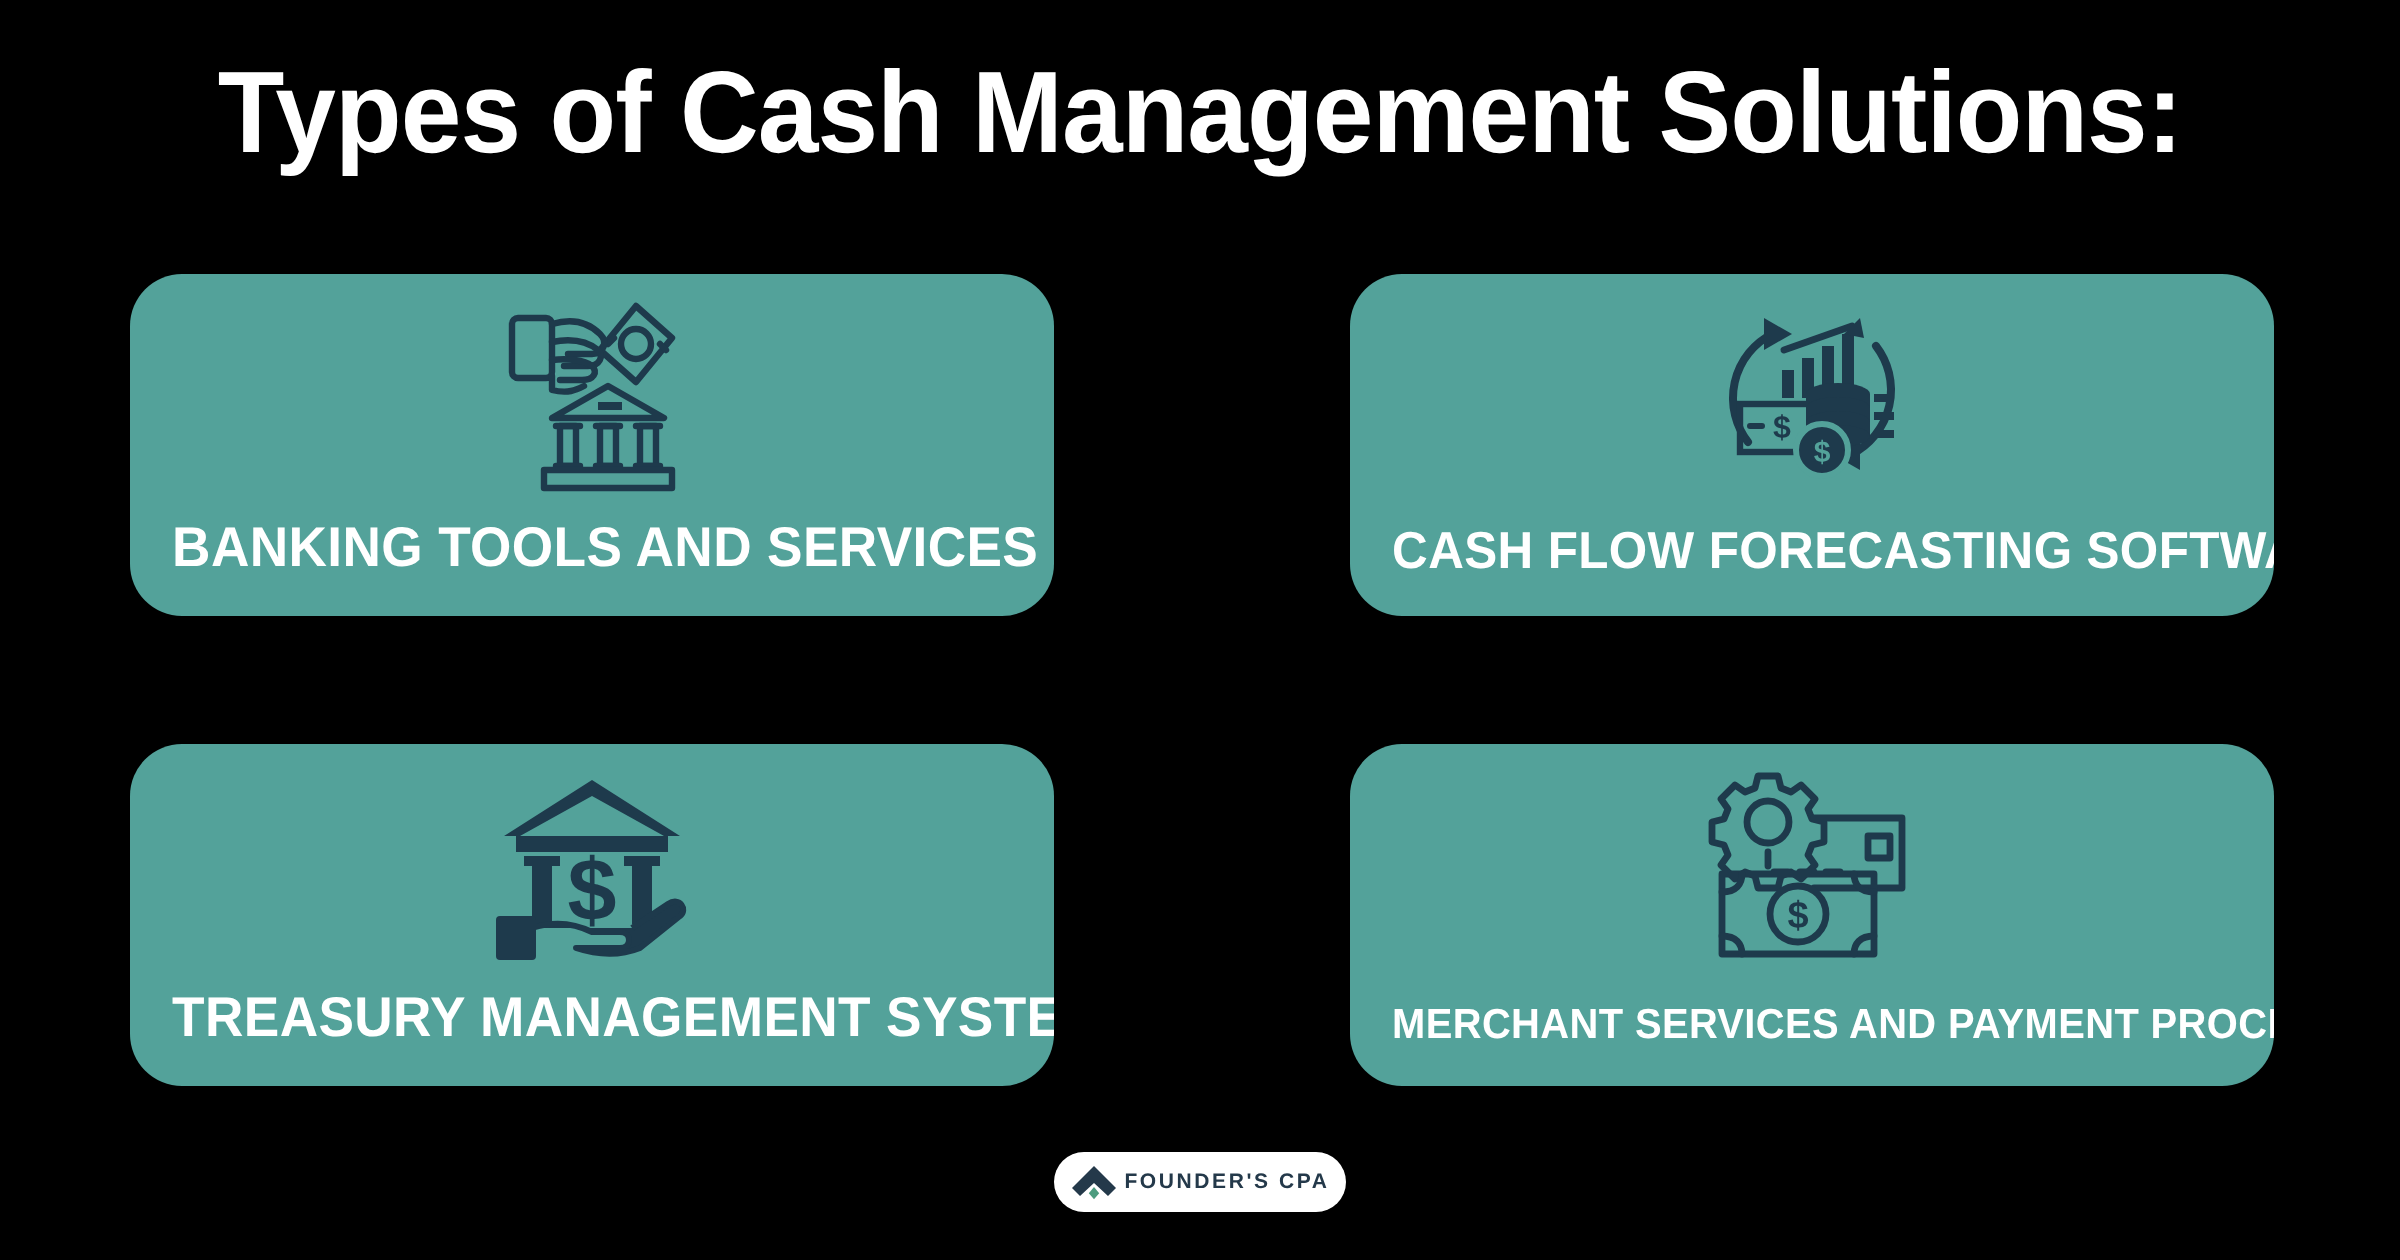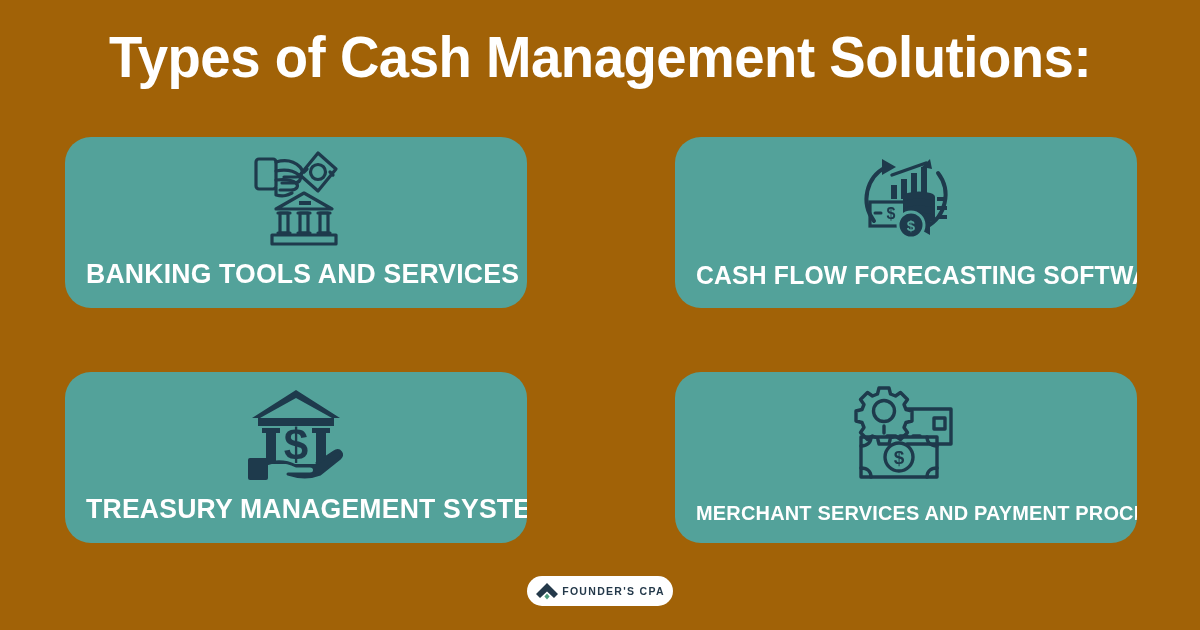--- a/index.html
+++ b/index.html
@@ -9,21 +9,21 @@
   body {
     width: 1200px;
     height: 630px;
     overflow: hidden;
     font-family: "Liberation Sans", sans-serif;
   }
   #infographic {
     position: relative;
     width: 1200px;
     height: 630px;
-    background: #a16207;
+    background: #000000;
     box-sizing: border-box;
     padding-left: 43px;
   }
 
   
   #page-title {
     position: absolute;
     left: 0;
     top: 20px;
     width: 1200px;

